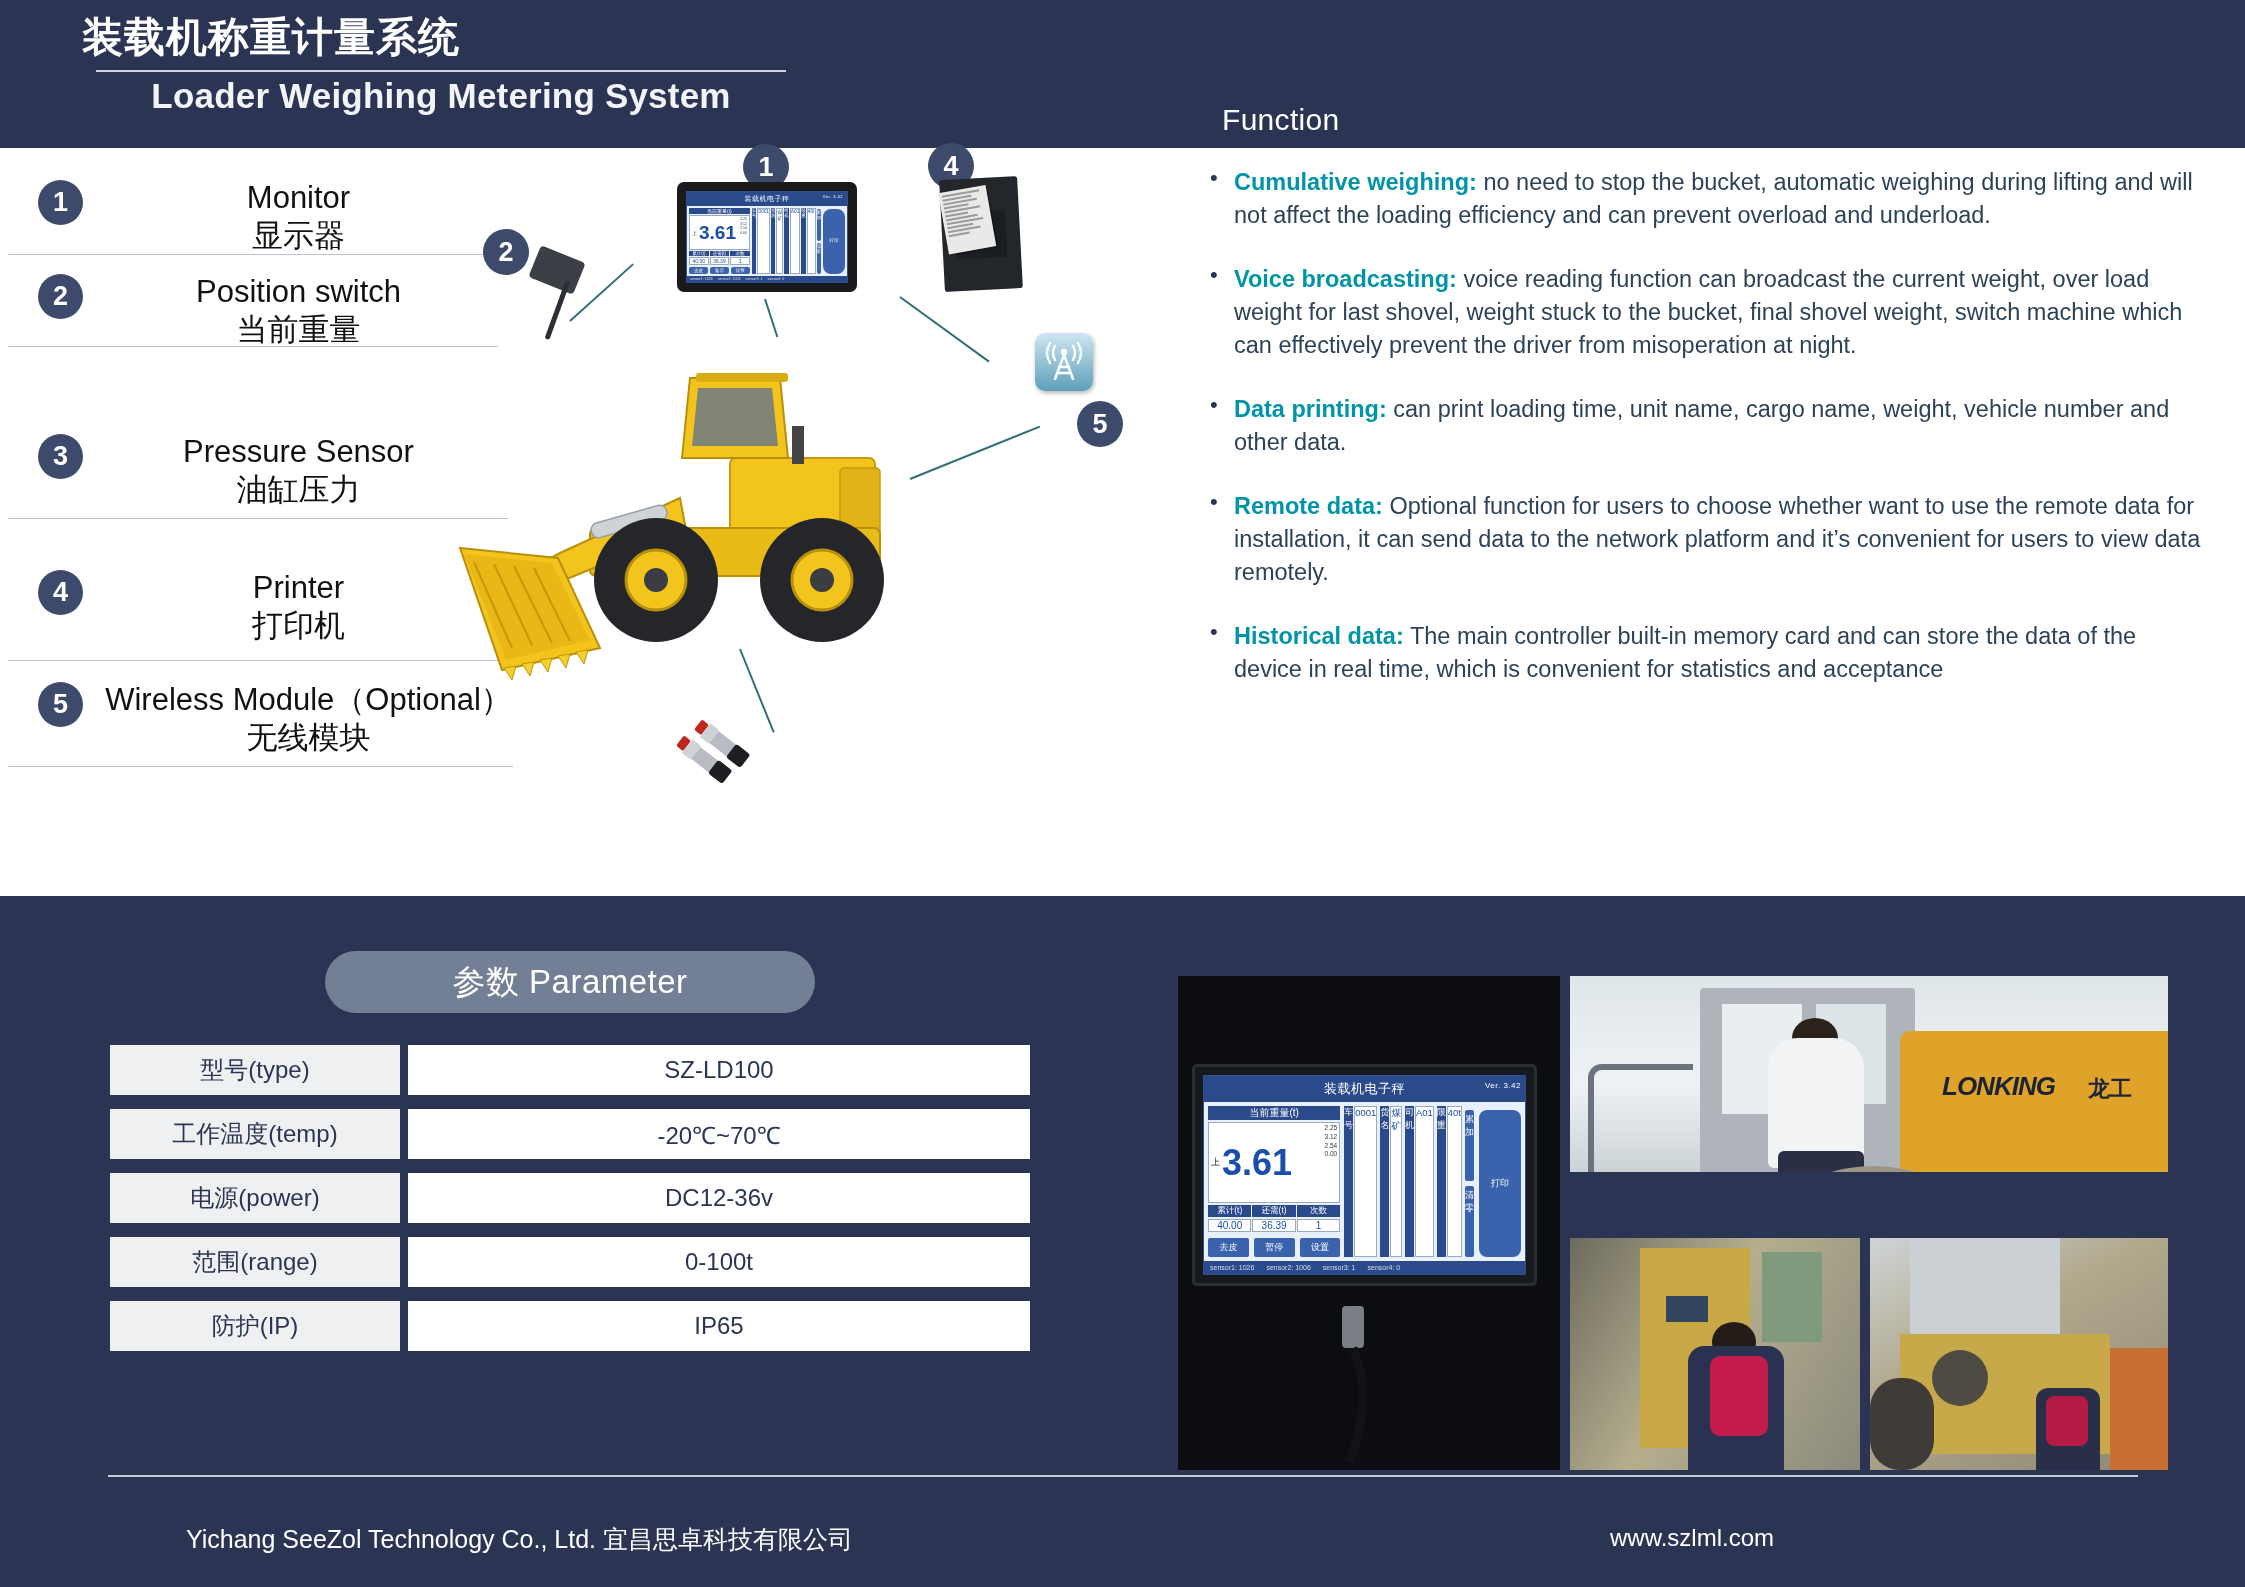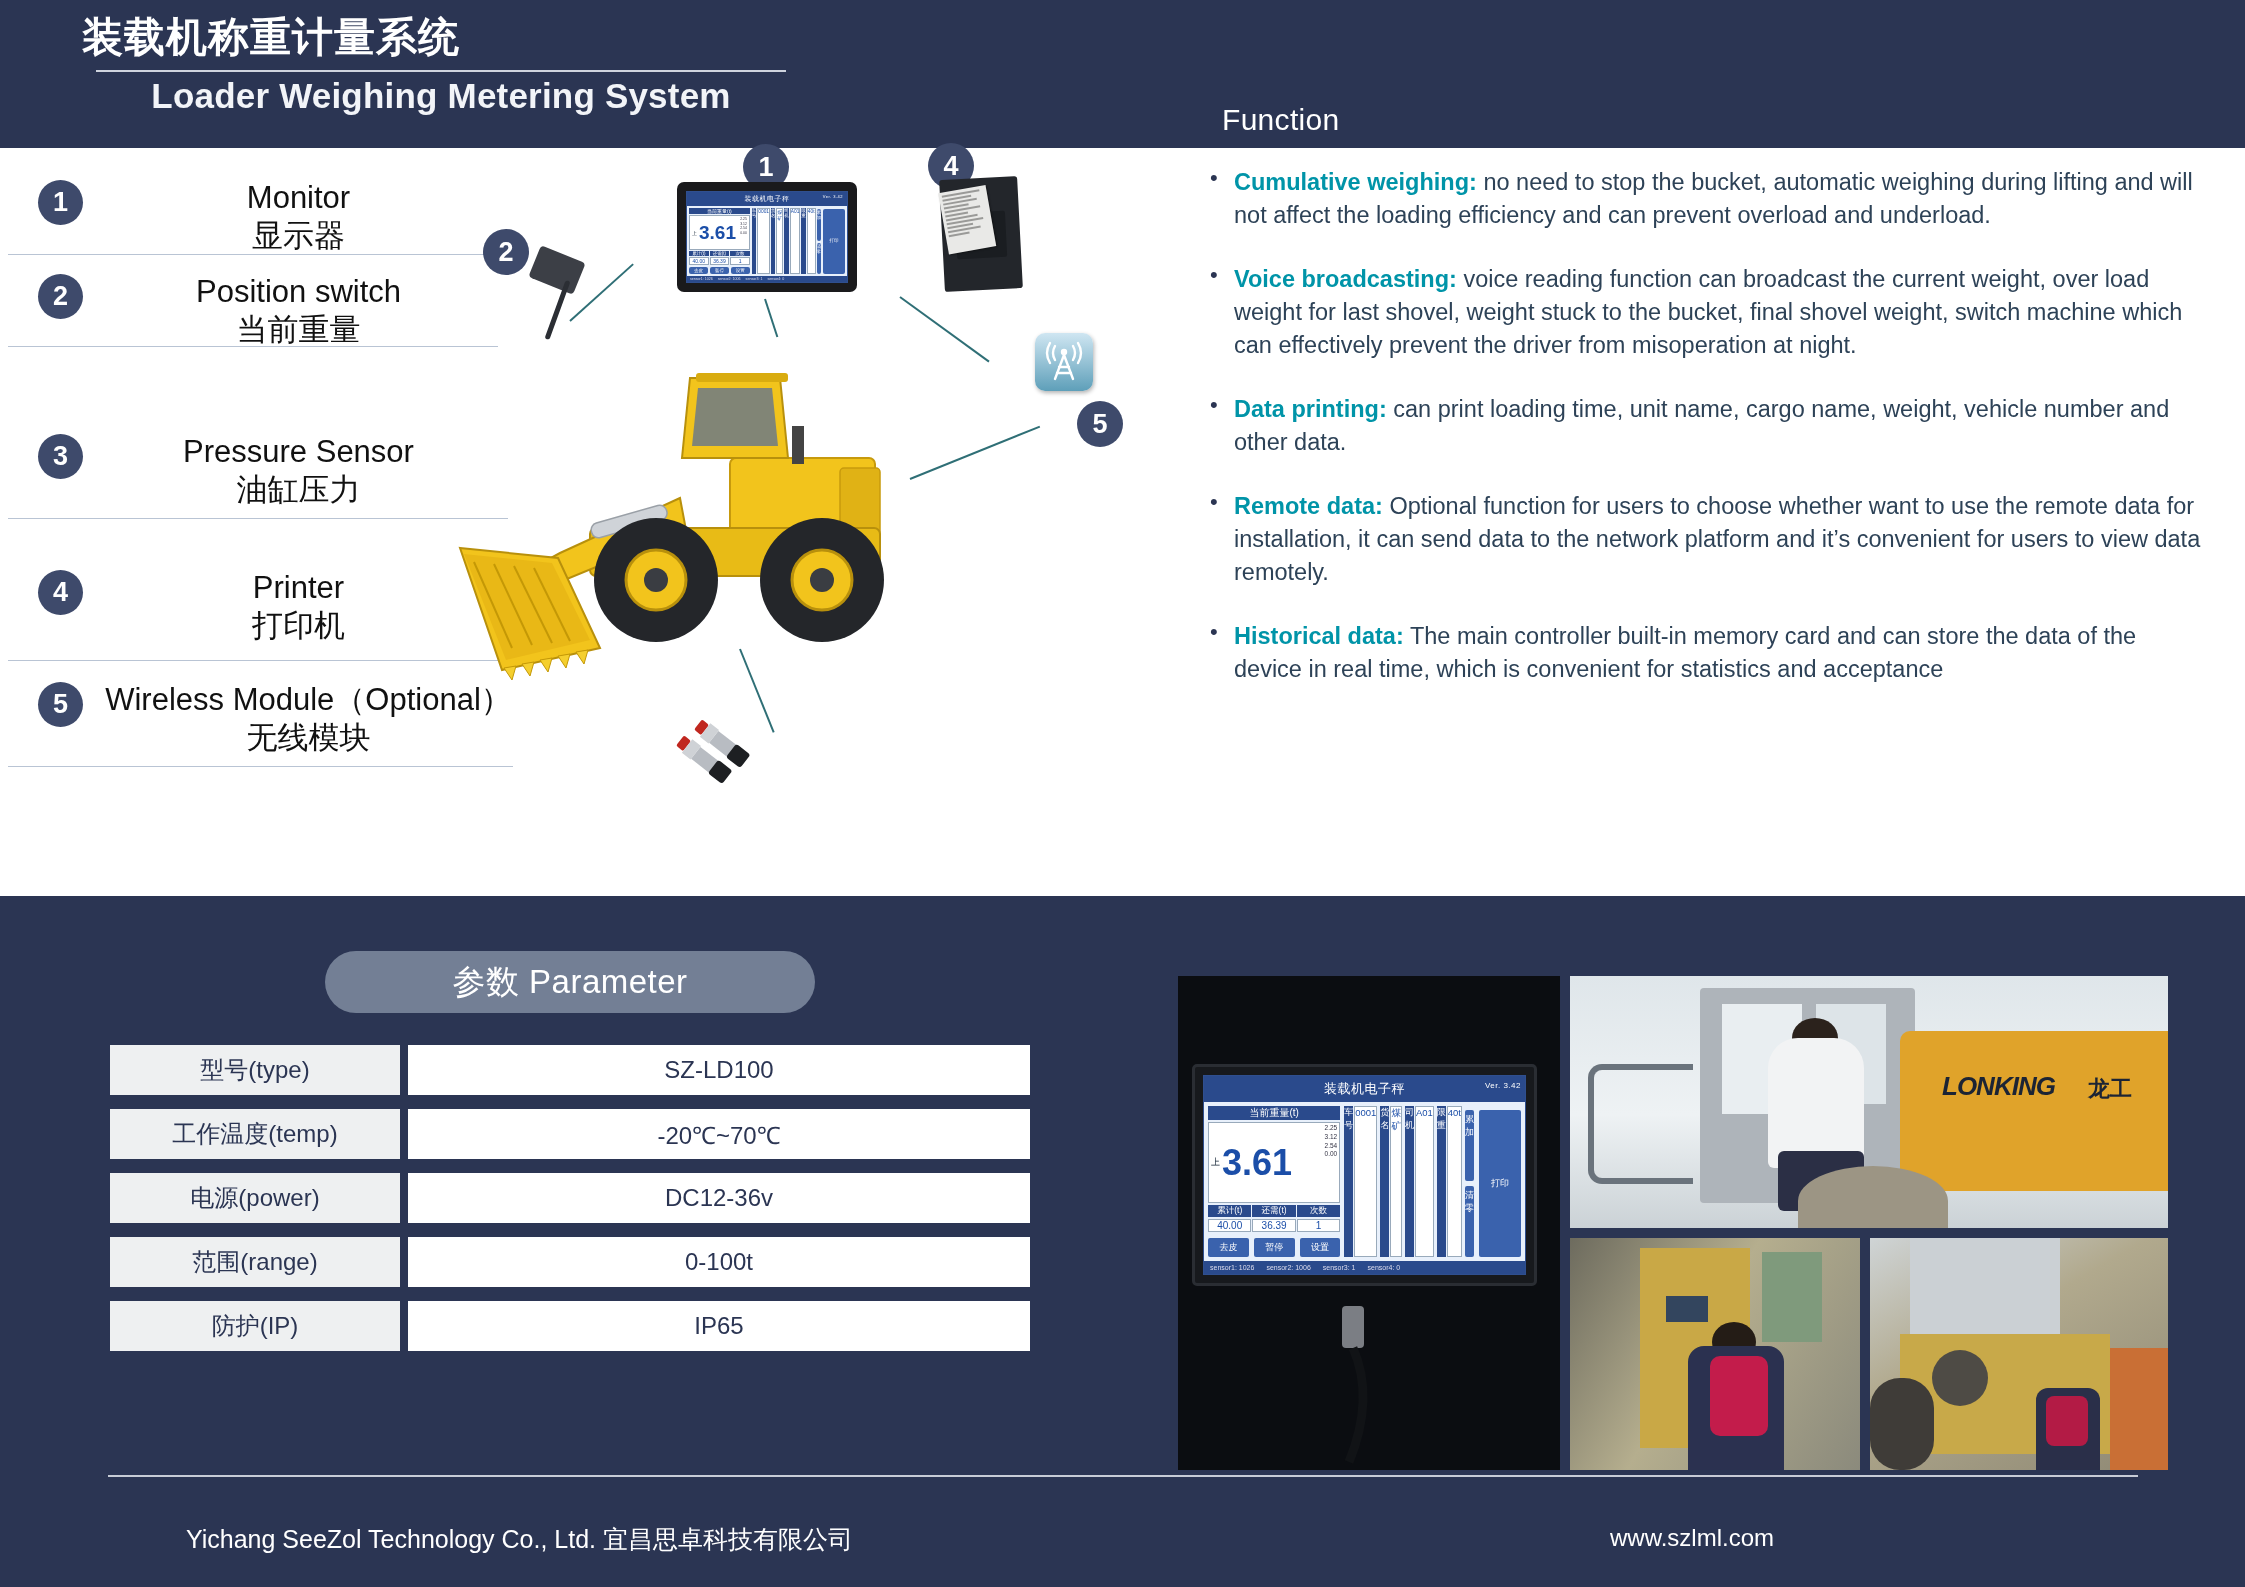--- a/index.html
+++ b/index.html
@@ -94,21 +94,21 @@
   .ms-th { background: #2a4a8c; color: #fff; font-size: 4.5px; flex: 1; text-align: center; }
   .ms-td { background: #fff; border: 1px solid #9ab; font-size: 5px; color: #1b4ea8; flex: 1; text-align: center; }
   .ms-btns { display: flex; gap: 2px; margin-top: 1px; }
   .ms-btn { background: #3a62ad; color: #fff; font-size: 4.5px; border-radius: 2px; flex: 1; text-align: center; padding: 1px 0; }
   .ms-right { flex: 1; display: flex; flex-direction: row; gap: 1px; }
   .ms-kv { display: flex; gap: 1px; }
   .ms-k { background: #2a4a8c; color: #fff; font-size: 4.5px; flex: .85; text-align: center; }
   .ms-v { background: #fff; border: 1px solid #9ab; font-size: 4.8px; color: #1b4ea8; flex: 1; text-align: center; }
   .ms-r2 { display: flex; gap: 2px; margin-top: 1px; }
   .ms-r2col { flex: 1; display: flex; flex-direction: column; gap: 2px; }
-  .ms-print { background: #3a62ad; color: #fff; font-size: 4.5px; border-radius: 2px; width: 22px;
+  .ms-print { background: #3a62ad; color: #fff; font-size: 4.5px; border-radius: 8px; width: 22px;
               display: flex; align-items: center; justify-content: center; line-height: 1.1; text-align: right; }
   .ms-foot { background: #2a4a8c; color: #dde; font-size: 3.6px; display: flex; gap: 5px; padding: 1px 3px; }
 
   
   .printer {
     position: absolute; left: 502px; top: 30px; width: 78px; height: 112px;
     background: #23262b; border-radius: 3px; transform: rotate(-3deg);
   }
   .printer-slot { position: absolute; left: 14px; top: 34px; width: 50px; height: 46px; background: #1a1d21; border-radius: 2px; }
   .receipt {
@@ -166,21 +166,21 @@
   }
   .param-v {
     flex: 1; height: 50px; background: #ffffff; color: #2b3553;
     font-size: 24px; display: flex; align-items: center; justify-content: center;
   }
 
   
   .photos { position: absolute; left: 1178px; top: 80px; width: 990px; height: 494px; }
   .ph { position: absolute; overflow: hidden; }
   .ph-monitor { left: 0; top: 0; width: 382px; height: 494px; background: #0b0d11; }
-  .ph-lonking { left: 392px; top: 0; width: 598px; height: 252px; background: #7dd3fc; }
+  .ph-lonking { left: 392px; top: 0; width: 598px; height: 196px; background: #7dd3fc; }
   .ph-left2 { left: 392px; top: 262px; width: 290px; height: 232px; background: #8a8b74; }
   .ph-right2 { left: 692px; top: 262px; width: 298px; height: 232px; background: #9a9686; }
 
   
   .pm-frame {
     position: absolute; left: 14px; top: 88px; width: 345px; height: 222px;
     background: #17191d; border: 3px solid #2a2d33; border-radius: 5px; padding: 8px;
   }
 
   

